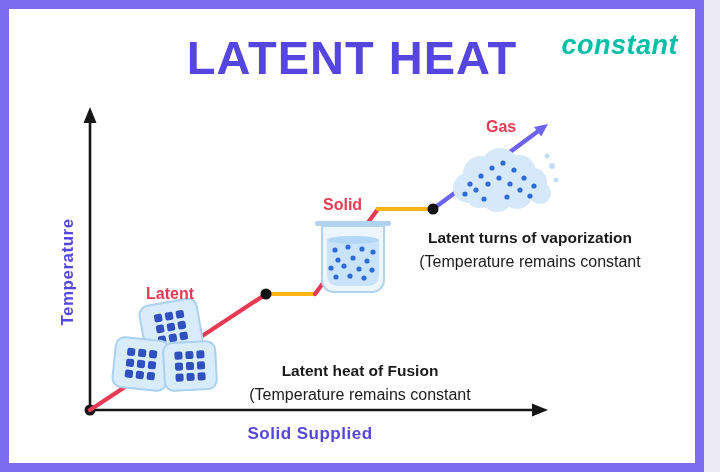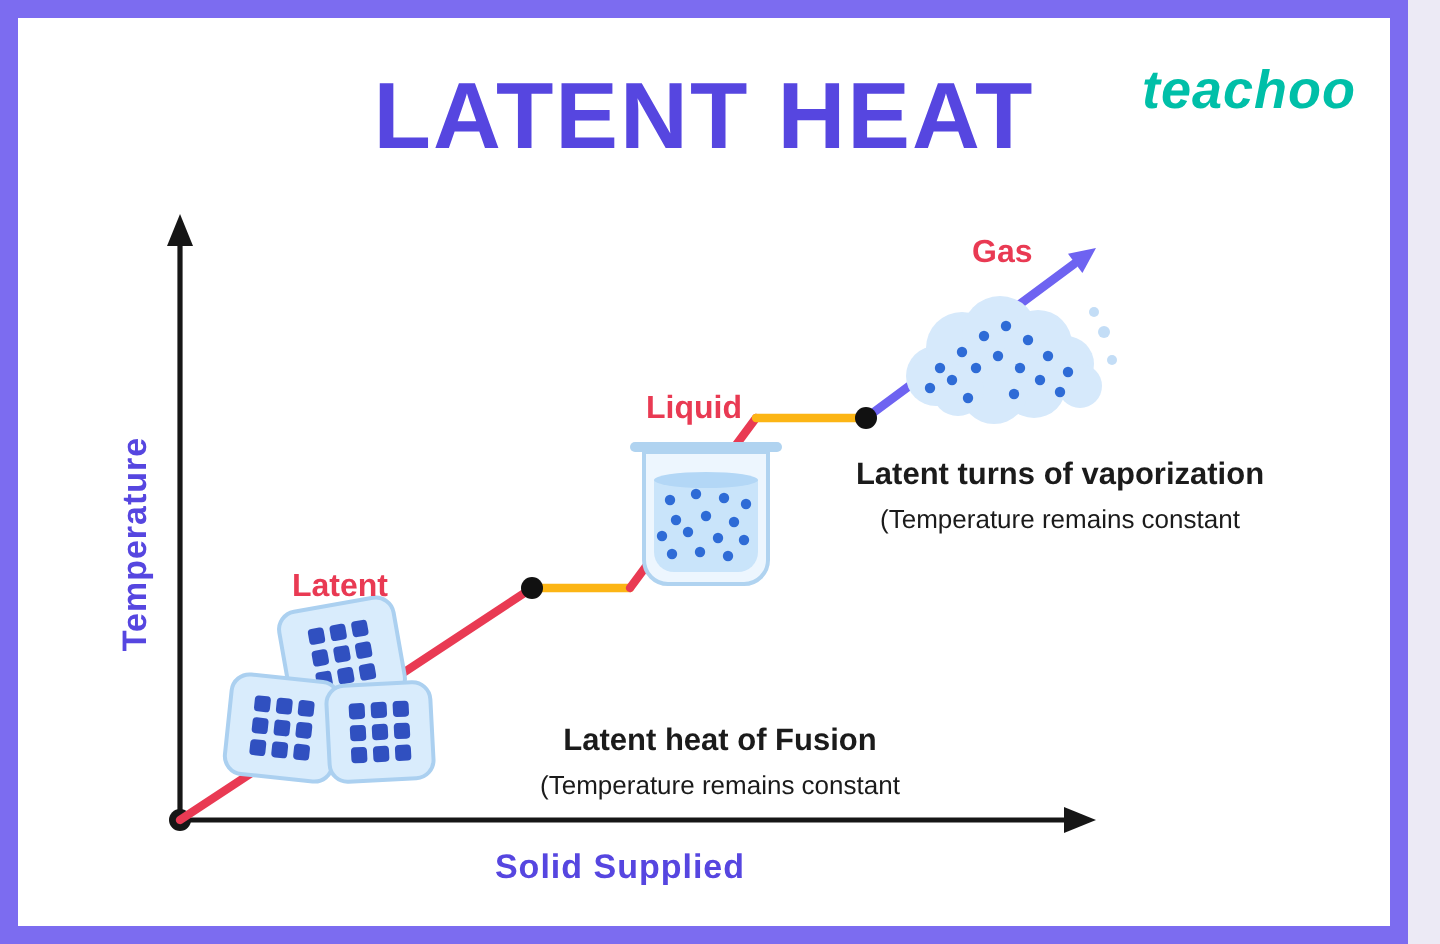--- a/index.html
+++ b/index.html
@@ -35,21 +35,21 @@
     font-weight: 700; font-size: 17px; letter-spacing: .5px;
     color: var(--axis_label, #5646e0); z-index: 5;
   }
   .state { position: absolute; font-weight: 700; font-size: 16px; color: var(--state_label, #e93a53); z-index: 5; }
   .state.solid  { left: 146px; top: 285px; }
   .state.liquid { left: 323px; top: 196px; }
   .state.gas    { left: 486px; top: 118px; }
 
   .ann { position: absolute; text-align: center; color: var(--annotation_text, #1b1b1b); z-index: 5; }
   .ann-title { font-weight: 700; font-size: 15.5px; margin-bottom: 4px; }
-  .ann-line  { font-size: 13px; line-height: 1.35; }
+  .ann-line  { font-size: 16px; line-height: 1.35; }
   .ann.fusion { left: 240px; top: 318px; width: 240px; margin-top: 44px; }
   .ann.vapor  { left: 403px; top: 229px; width: 254px; }
 
   
   .axis      { stroke: var(--axis, #161616); stroke-width: 2.6; }
   .axis-fill { fill: var(--axis, #161616); }
   .seg-heat   { stroke: var(--heating_line, #e93a53); stroke-width: 4.2; stroke-linecap: round; }
   .seg-latent { stroke: var(--latent_line, #fcb515); stroke-width: 4.2; stroke-linecap: round; }
   .seg-gas    { stroke: var(--gas_line, #6e63f1); stroke-width: 4.4; stroke-linecap: round; }
   .gas-fill   { fill: var(--gas_line, #6e63f1); }
@@ -179,27 +179,27 @@
       <circle class="bubble" cx="547" cy="156" r="2.5"></circle>
     </g>
 
     <polygon class="gas-fill" points="548,124 541.2,136.5 534,126.9"></polygon>
 
     <circle class="node" cx="266" cy="294" r="5.5"></circle>
     <circle class="node" cx="433" cy="209" r="5.5"></circle>
   </svg>
 
   <div class="title">LATENT HEAT</div>
-  <div class="logo">teachoo</div>
+  <div class="logo">constant</div>
 
   <div class="ylabel">Temperature</div>
   <div class="xlabel">Solid Supplied</div>
 
   <div class="state solid">Latent</div>
-  <div class="state liquid">Liquid</div>
+  <div class="state liquid">Solid</div>
   <div class="state gas">Gas</div>
 
   <div class="ann fusion">
     <div class="ann-title">Latent heat of Fusion</div>
     <div class="ann-line">(Temperature remains constant</div>
   </div>
 
   <div class="ann vapor">
     <div class="ann-title">Latent turns of vaporization</div>
     <div class="ann-line">(Temperature remains constant</div>

